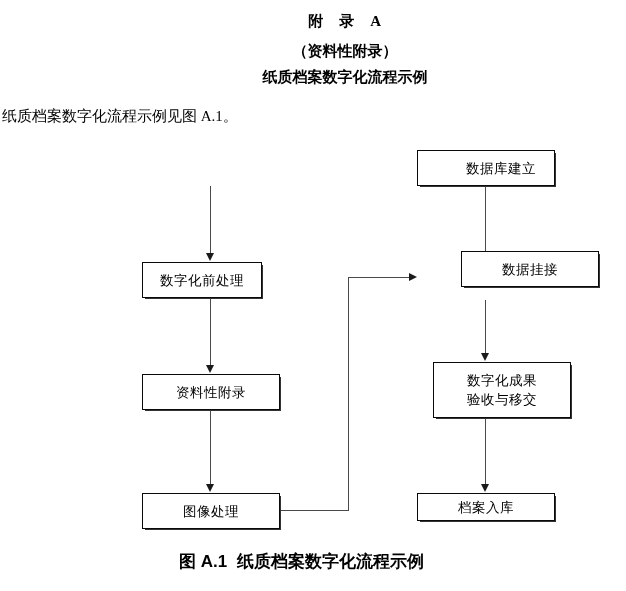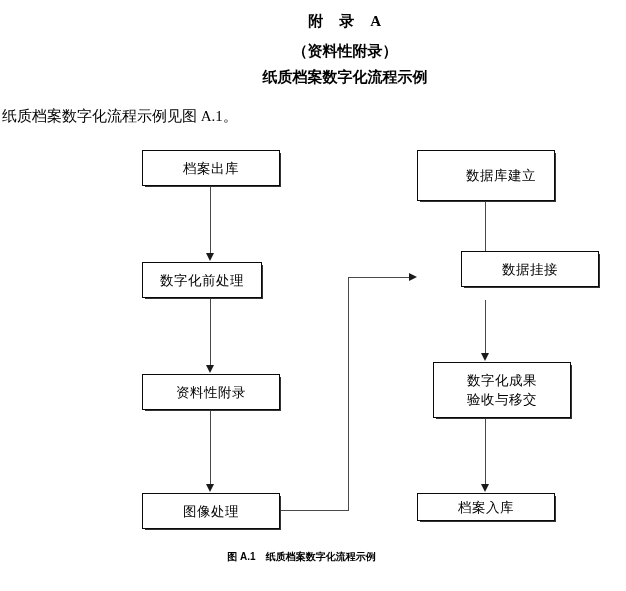--- a/index.html
+++ b/index.html
@@ -123,21 +123,21 @@
   }
 
   
   .figure-caption {
     position: absolute;
     left: 0;
     top: 550px;
     width: 603px;
     text-align: center;
     font-weight: bold;
-    font-size: 10px;
+    font-size: 17px;
     font-family: "Liberation Sans", "DejaVu Sans", sans-serif;
   }
   .figure-caption .gap { display: inline-block; width: 10px; }
 </style>
 </head>
 <body>
 
 <div class="heading-block">
   <div class="appendix-title">附　录　A</div>
   <div class="appendix-sub">（资料性附录）</div>
@@ -164,37 +164,34 @@
 
   <div class="conn v" style="left:485px; top:186px; height:70px;"></div>
   <div class="arrow-down" style="left:481px; top:255px;"></div>
 
   <div class="conn v" style="left:485px; top:300px; height:54px;"></div>
   <div class="arrow-down" style="left:481px; top:353px;"></div>
 
   <div class="conn v" style="left:485px; top:418px; height:67px;"></div>
   <div class="arrow-down" style="left:481px; top:484px;"></div>
 
-  <div class="node" style="left:142px; top:150px; width:138px; height:36px;">
-    <span>档案出库</span>
-  </div>
 
   <div class="node" style="left:142px; top:262px; width:120px; height:36px;">
     <span>数字化前处理</span>
   </div>
 
   <div class="node" style="left:142px; top:374px; width:138px; height:36px;">
     <span>资料性附录</span>
   </div>
 
   <div class="node" style="left:142px; top:493px; width:138px; height:36px;">
     <span>图像处理</span>
   </div>
 
-  <div class="node" style="left:417px; top:150px; width:138px; height:51px;padding-left:30px;">
+  <div class="node" style="left:417px; top:150px; width:138px; height:36px;padding-left:30px;">
     <span>数据库建立</span>
   </div>
 
   <div class="node" style="left:417px; top:251px; width:138px; height:36px;margin-left:44px;">
     <span>数据挂接</span>
   </div>
 
   <div class="node" style="left:417px; top:362px; width:138px; height:56px;margin-left:16px;">
     <span style="white-space:pre-line;">数字化成果
 验收与移交</span>

